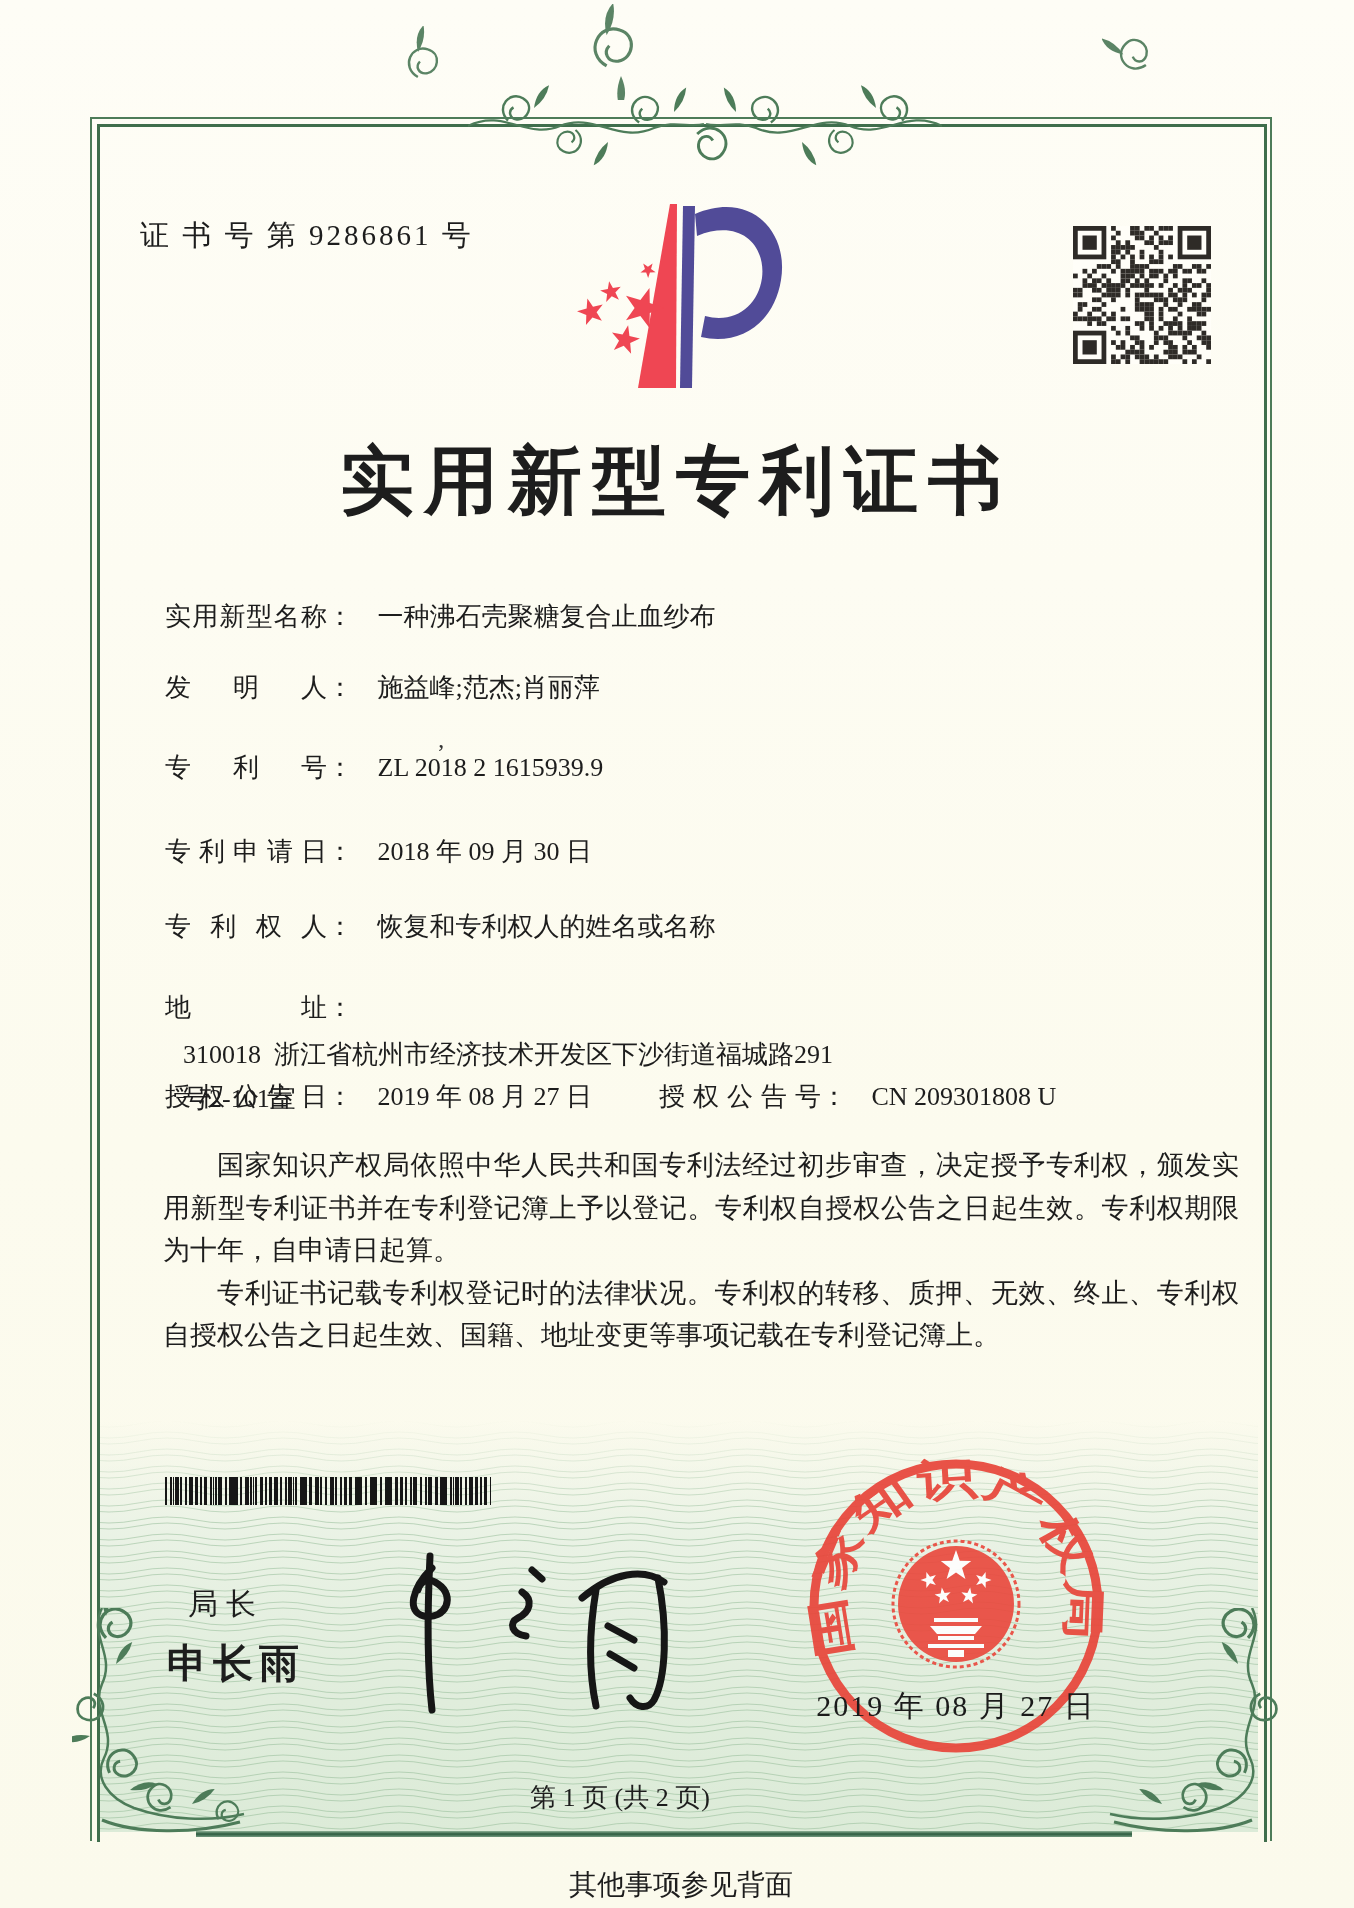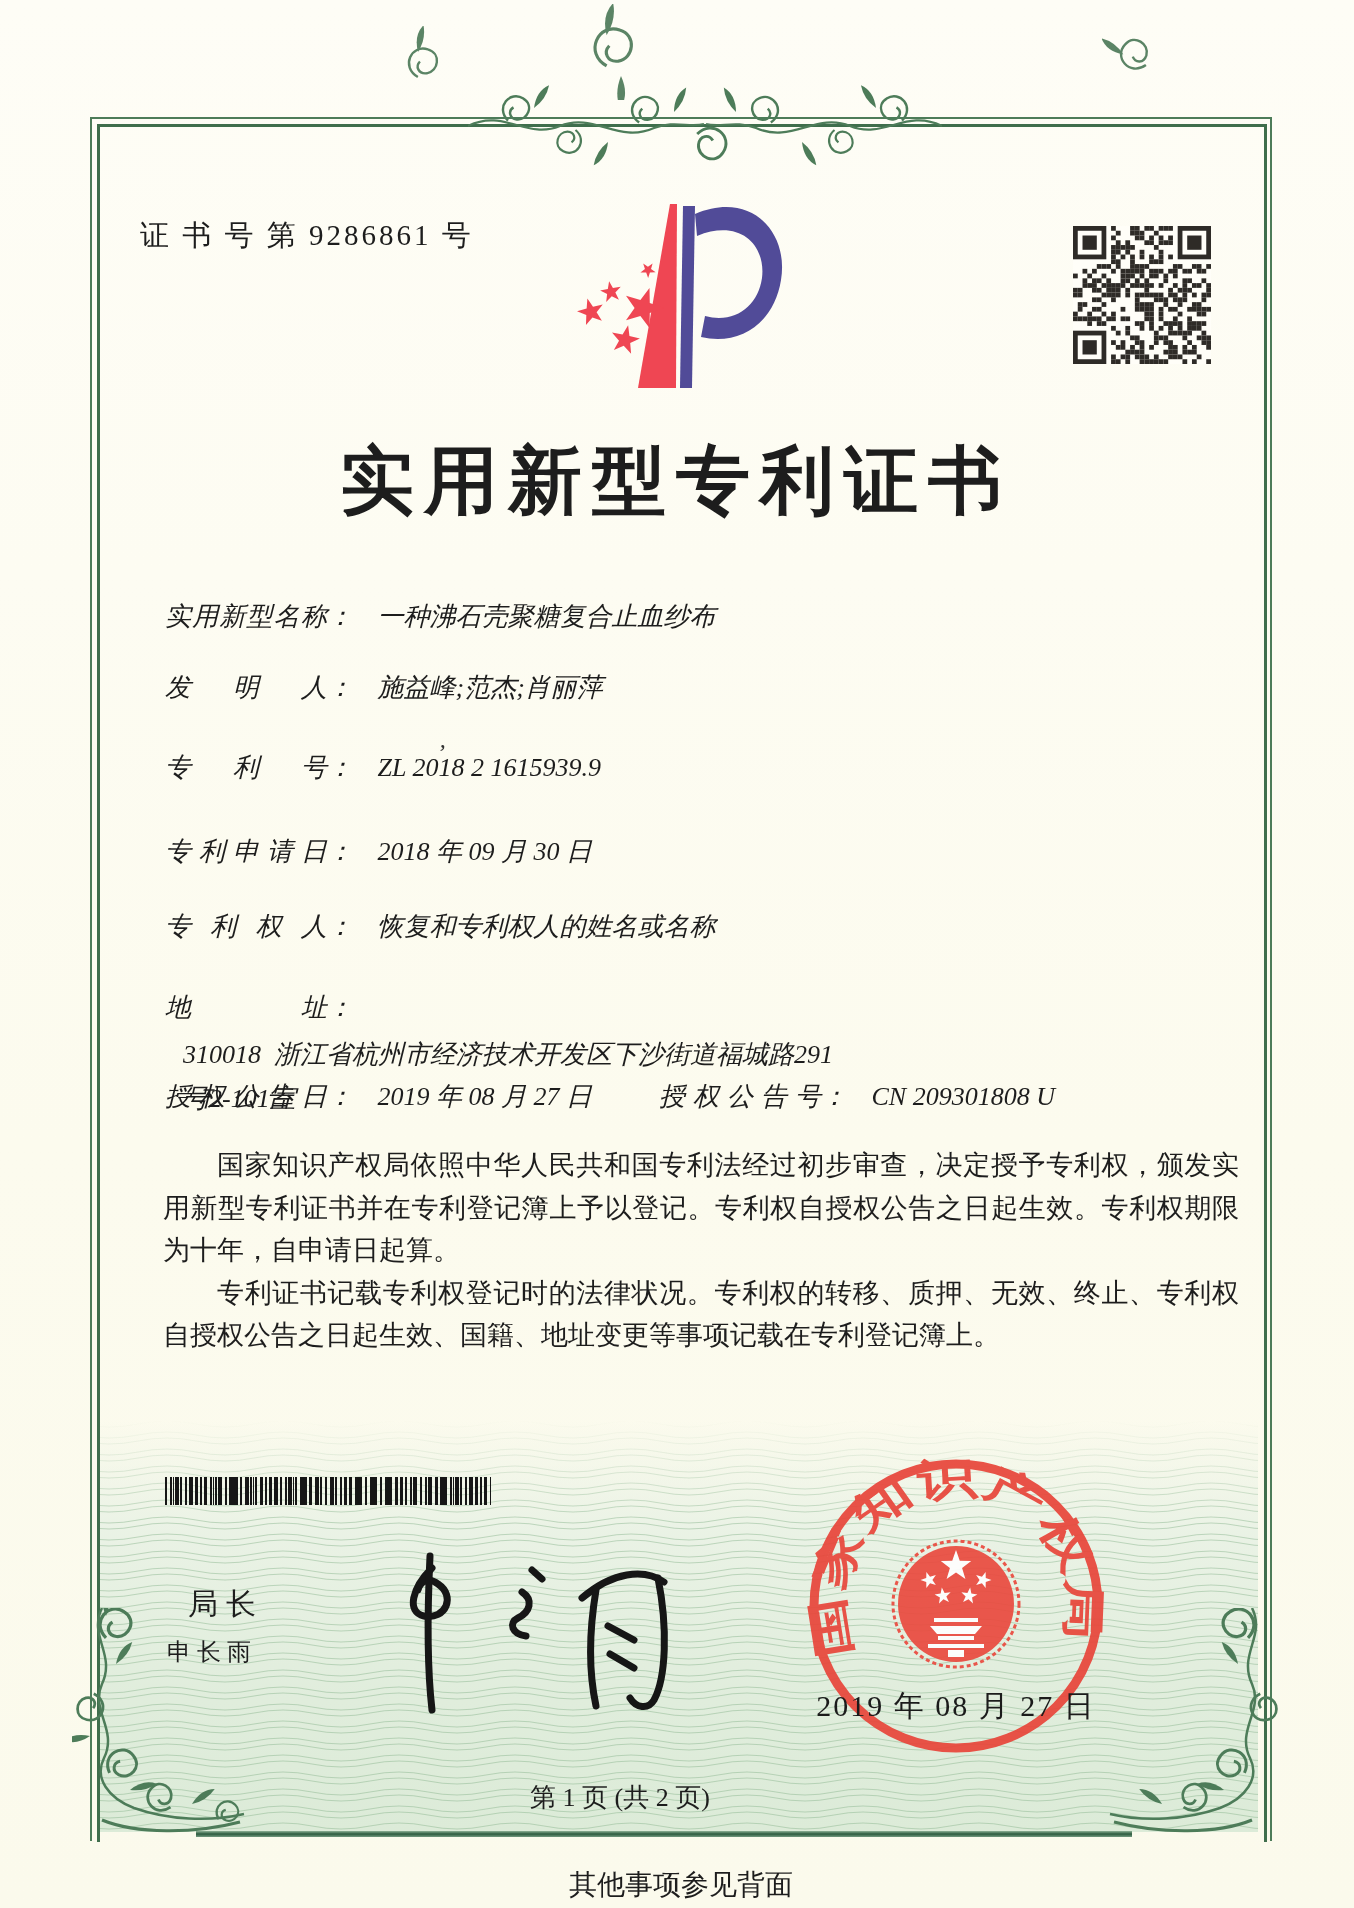--- a/index.html
+++ b/index.html
@@ -18,36 +18,36 @@
     background:linear-gradient(180deg,#8fb297,#2c5a3e 50%,#739a80);}
   
   .wave-bg{left:100px;top:1420px;width:1158px;height:412px;
     background:linear-gradient(180deg,rgba(233,242,231,0) 0px,rgba(231,241,228,.85) 110px,#e0eddc 280px,#dcebd8 412px);}
   .wave-bg svg{-webkit-mask-image:linear-gradient(180deg,transparent,#000 100px);
     mask-image:linear-gradient(180deg,transparent,#000 100px);}
   
   .cert-no{left:140px;top:216px;font-size:29px;letter-spacing:3px;}
   .title{left:0;top:432px;width:1342px;text-align:center;font-size:74px;font-weight:700;
     letter-spacing:10px;padding-left:10px;box-sizing:border-box;}
-  .row{position:absolute;left:165px;width:1085px;font-size:26px;line-height:34px;font-style:italic;}
+  .row{position:absolute;left:165px;width:1085px;font-size:26px;line-height:34px;}
   .flabel{display:inline-block;width:162px;text-align:justify;text-align-last:justify;vertical-align:top;}
   .colon{vertical-align:top;}
   .fvalue{margin-left:18px;white-space:pre-wrap;vertical-align:top;display:inline-block;}
   .addr-value{width:890px;line-height:44px;margin-top:8px;}
   .grant2{position:absolute;left:494px;top:0;}
   .tick{position:absolute;left:272px;top:-15px;font-size:24px;color:#333;}
   .body-text{left:163px;top:1144px;width:1076px;font-size:27px;line-height:42.5px;text-align:justify;}
   .body-text p{margin:0;text-indent:2em;}
   .barcode{left:165px;top:1477px;width:326px;height:28px;
     background-image:
       repeating-linear-gradient(90deg,#161616 0 2px,transparent 2px 5px),
       repeating-linear-gradient(90deg,#161616 0 1px,transparent 1px 8px),
       repeating-linear-gradient(90deg,transparent 0 11px,#161616 11px 14px);}
   .director-label{left:167px;top:1584px;font-size:30px;letter-spacing:8px;margin-left:21px;}
-  .director-name{left:167px;top:1636px;font-size:24px;letter-spacing:6px;}
+  .director-name{left:167px;top:1636px;font-size:40px;letter-spacing:6px;font-weight:bold;}
   .seal-date{left:806px;top:1686px;width:300px;text-align:center;font-size:30px;
     letter-spacing:2px;color:#1b1b1b;z-index:7;}
   .page-number{left:-57px;top:1780px;width:1354px;text-align:center;font-size:26px;}
   .back-note{left:4px;top:1866px;width:1354px;text-align:center;font-size:28px;}
   .z2{z-index:2}.z3{z-index:3}.z4{z-index:4}.z5{z-index:5}
 </style>
 </head>
 <body>
 
 <svg aria-hidden="true" style="position:absolute;width:0;height:0">

